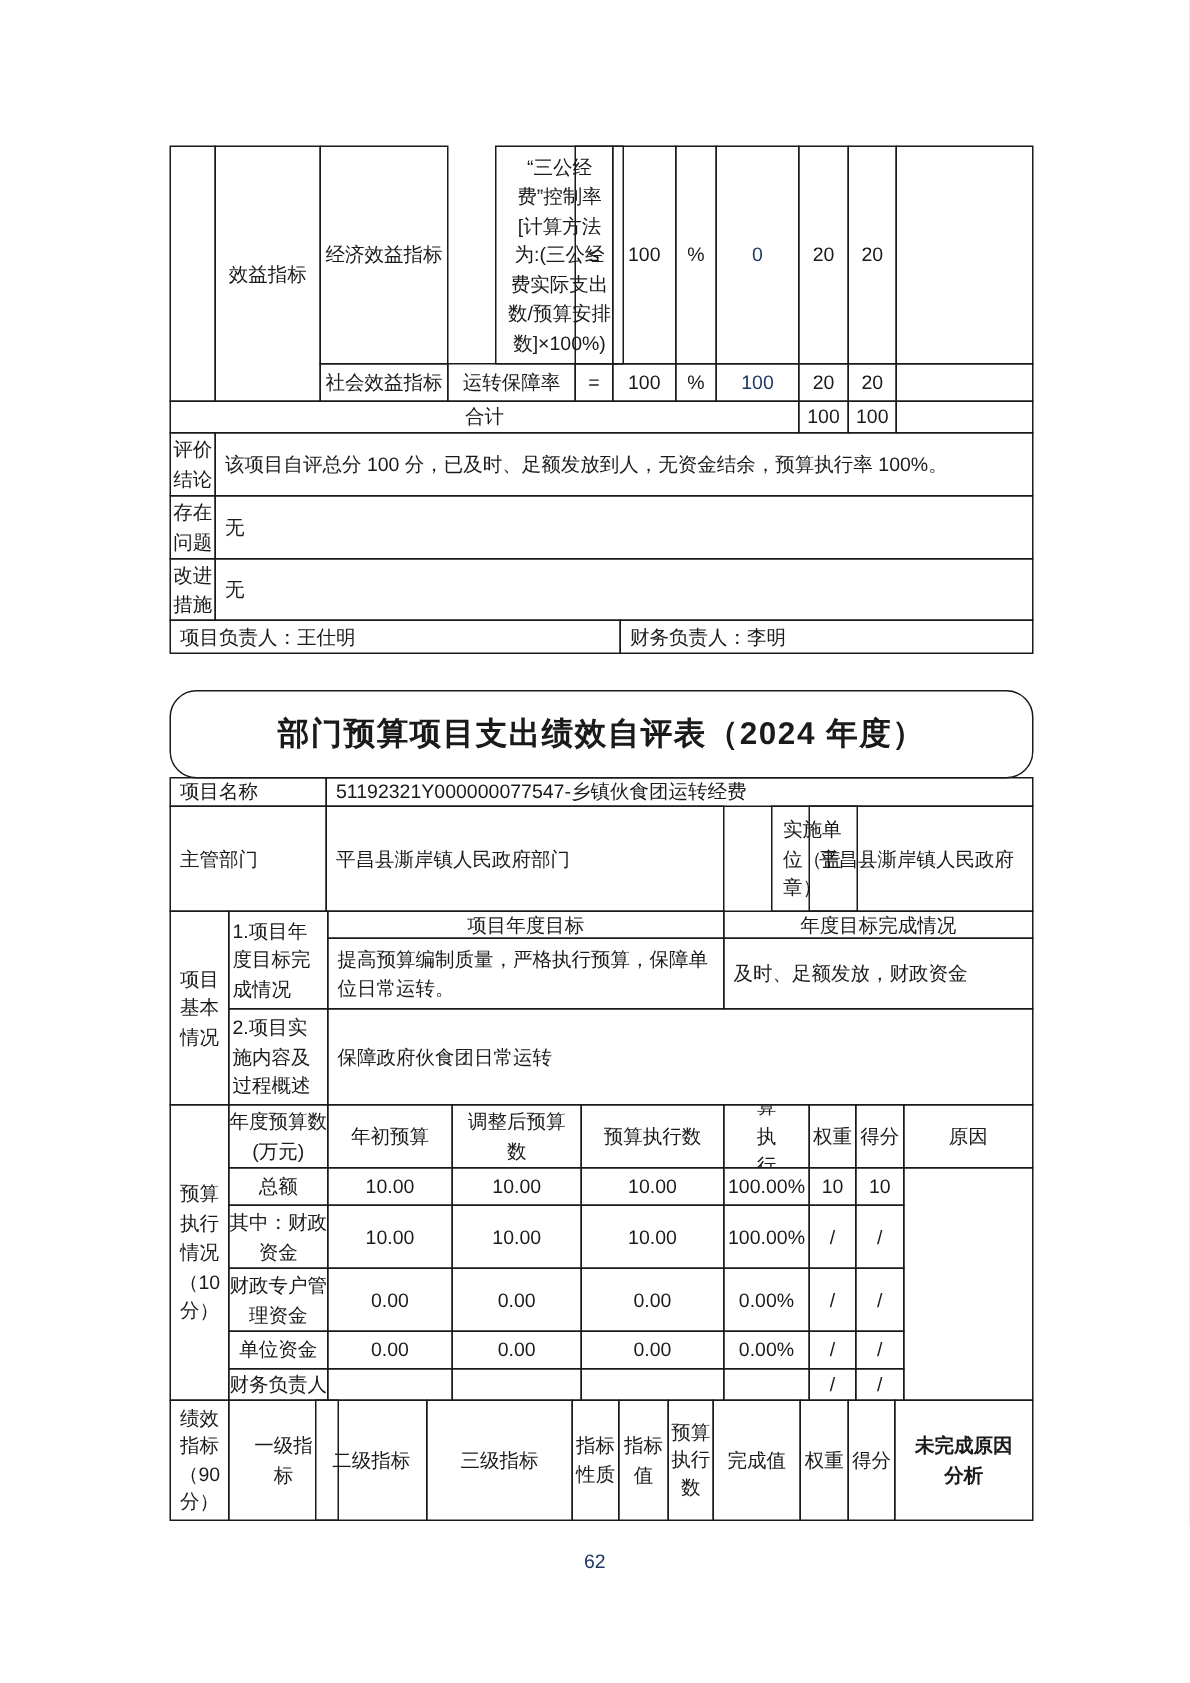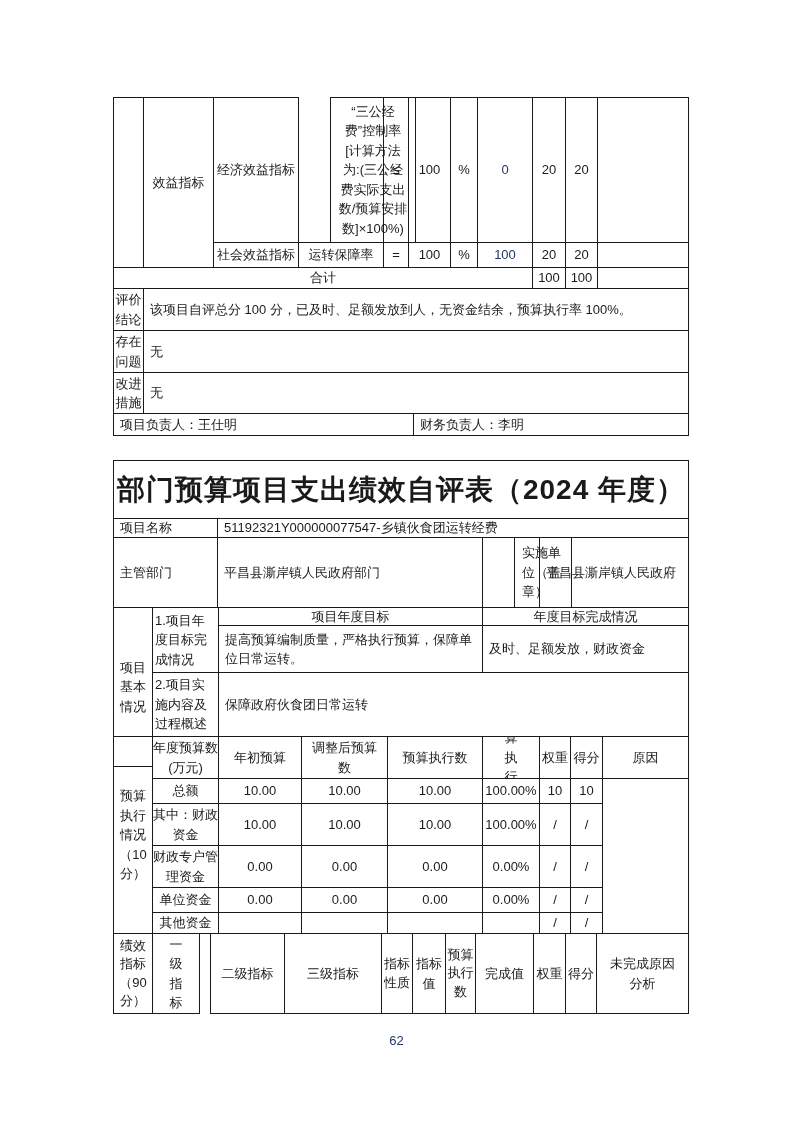--- a/index.html
+++ b/index.html
@@ -20,24 +20,24 @@
     justify-content:center;
     text-align:center;
     font-size:13px;
     line-height:1.5;
     overflow:hidden;
     white-space:normal;
     word-break:break-all;
   }
   .lt { justify-content:flex-start; text-align:left; padding:0 6px; }
   .padnarrow { padding:0 7px;margin-left:32px; }
-  .padwide { padding:0 12px; }
+  .padwide { padding:0 12px;font-weight:bold; }
   .tight { line-height:1.42; }
   .filled { color:#1f3864; }
-  .title-cell { font-size:28px; font-weight:bold; letter-spacing:1px; }
+  .title-cell { font-size:21px; font-weight:bold; letter-spacing:1px;border-radius:18px; }
   .pagenum {
     position:absolute;
     left:0; width:793px;
     text-align:center;
     font-size:13px;
     color:#1f3864;
   }
 </style>
 </head>
 <body>
@@ -87,21 +87,21 @@
   <div class="c title-cell" style="left:113px;top:460px;width:576px;height:59px">部门预算项目支出绩效自评表（2024 年度）</div>
 
   <div class="c lt" style="left:113px;top:518px;width:105px;height:20px">项目名称</div>
   <div class="c lt" style="left:217px;top:518px;width:472px;height:20px">51192321Y000000077547-乡镇伙食团运转经费</div>
 
   <div class="c lt" style="left:113px;top:537px;width:105px;height:71px">主管部门</div>
   <div class="c lt" style="left:217px;top:537px;width:266px;height:71px">平昌县澌岸镇人民政府部门</div>
   <div class="c lt padnarrow" style="left:482px;top:537px;width:58px;height:71px">实施单位（盖章）</div>
   <div class="c lt" style="left:539px;top:537px;width:150px;height:71px">平昌县澌岸镇人民政府</div>
 
-  <div class="c" style="left:113px;top:607px;width:40px;height:160px;padding:0">项目基本情况</div>
+  <div class="c" style="left:113px;top:607px;width:40px;height:130px;padding:0">项目基本情况</div>
   <div class="c lt" style="left:152px;top:607px;width:67px;height:66px;padding:0 2px">1.项目年度目标完成情况</div>
   <div class="c" style="left:218px;top:607px;width:265px;height:19px">项目年度目标</div>
   <div class="c" style="left:482px;top:607px;width:207px;height:19px">年度目标完成情况</div>
   <div class="c lt" style="left:218px;top:625px;width:265px;height:48px">提高预算编制质量，严格执行预算，保障单位日常运转。</div>
   <div class="c lt" style="left:482px;top:625px;width:207px;height:48px">及时、足额发放，财政资金</div>
   <div class="c lt" style="left:152px;top:672px;width:67px;height:65px;padding:0 2px">2.项目实施内容及过程概述</div>
   <div class="c lt" style="left:218px;top:672px;width:471px;height:65px">保障政府伙食团日常运转</div>
 
   <div class="c" style="left:113px;top:736px;width:40px;height:198px;padding:0">预算执行情况（10分）</div>
   <div class="c" style="left:152px;top:736px;width:67px;height:43px;padding:0">年度预算数(万元)</div>
@@ -139,30 +139,30 @@
   <div class="c" style="left:570px;top:845px;width:33px;height:43px">/</div>
 
   <div class="c" style="left:152px;top:887px;width:67px;height:26px;padding:0">单位资金</div>
   <div class="c" style="left:218px;top:887px;width:84px;height:26px">0.00</div>
   <div class="c" style="left:301px;top:887px;width:87px;height:26px">0.00</div>
   <div class="c" style="left:387px;top:887px;width:96px;height:26px">0.00</div>
   <div class="c" style="left:482px;top:887px;width:58px;height:26px">0.00%</div>
   <div class="c" style="left:539px;top:887px;width:32px;height:26px">/</div>
   <div class="c" style="left:570px;top:887px;width:33px;height:26px">/</div>
 
-  <div class="c" style="left:152px;top:912px;width:67px;height:22px;padding:0">其他资金</div>
+  <div class="c" style="left:152px;top:912px;width:67px;height:22px;padding:0">财务负责人</div>
   <div class="c" style="left:218px;top:912px;width:84px;height:22px"></div>
   <div class="c" style="left:301px;top:912px;width:87px;height:22px"></div>
   <div class="c" style="left:387px;top:912px;width:96px;height:22px"></div>
   <div class="c" style="left:482px;top:912px;width:58px;height:22px"></div>
   <div class="c" style="left:539px;top:912px;width:32px;height:22px">/</div>
   <div class="c" style="left:570px;top:912px;width:33px;height:22px">/</div>
 
   <div class="c tight" style="left:113px;top:933px;width:40px;height:81px;padding:0">绩效指标（90分）</div>
-  <div class="c" style="left:152px;top:933px;width:48px;height:81px;padding:16px">一级指标</div>
+  <div class="c" style="left:152px;top:933px;width:74px;height:81px;padding:16px">一级指标</div>
   <div class="c" style="left:210px;top:933px;width:75px;height:81px">二级指标</div>
   <div class="c" style="left:284px;top:933px;width:98px;height:81px">三级指标</div>
   <div class="c tight" style="left:381px;top:933px;width:32px;height:81px;padding:0">指标性质</div>
   <div class="c" style="left:412px;top:933px;width:34px;height:81px;padding:0">指标值</div>
   <div class="c tight" style="left:445px;top:933px;width:31px;height:81px;padding:0">预算执行数</div>
   <div class="c" style="left:475px;top:933px;width:59px;height:81px">完成值</div>
   <div class="c" style="left:533px;top:933px;width:33px;height:81px;padding:0">权重</div>
   <div class="c" style="left:565px;top:933px;width:32px;height:81px;padding:0">得分</div>
   <div class="c padwide" style="left:596px;top:933px;width:93px;height:81px">未完成原因分析</div>
 

